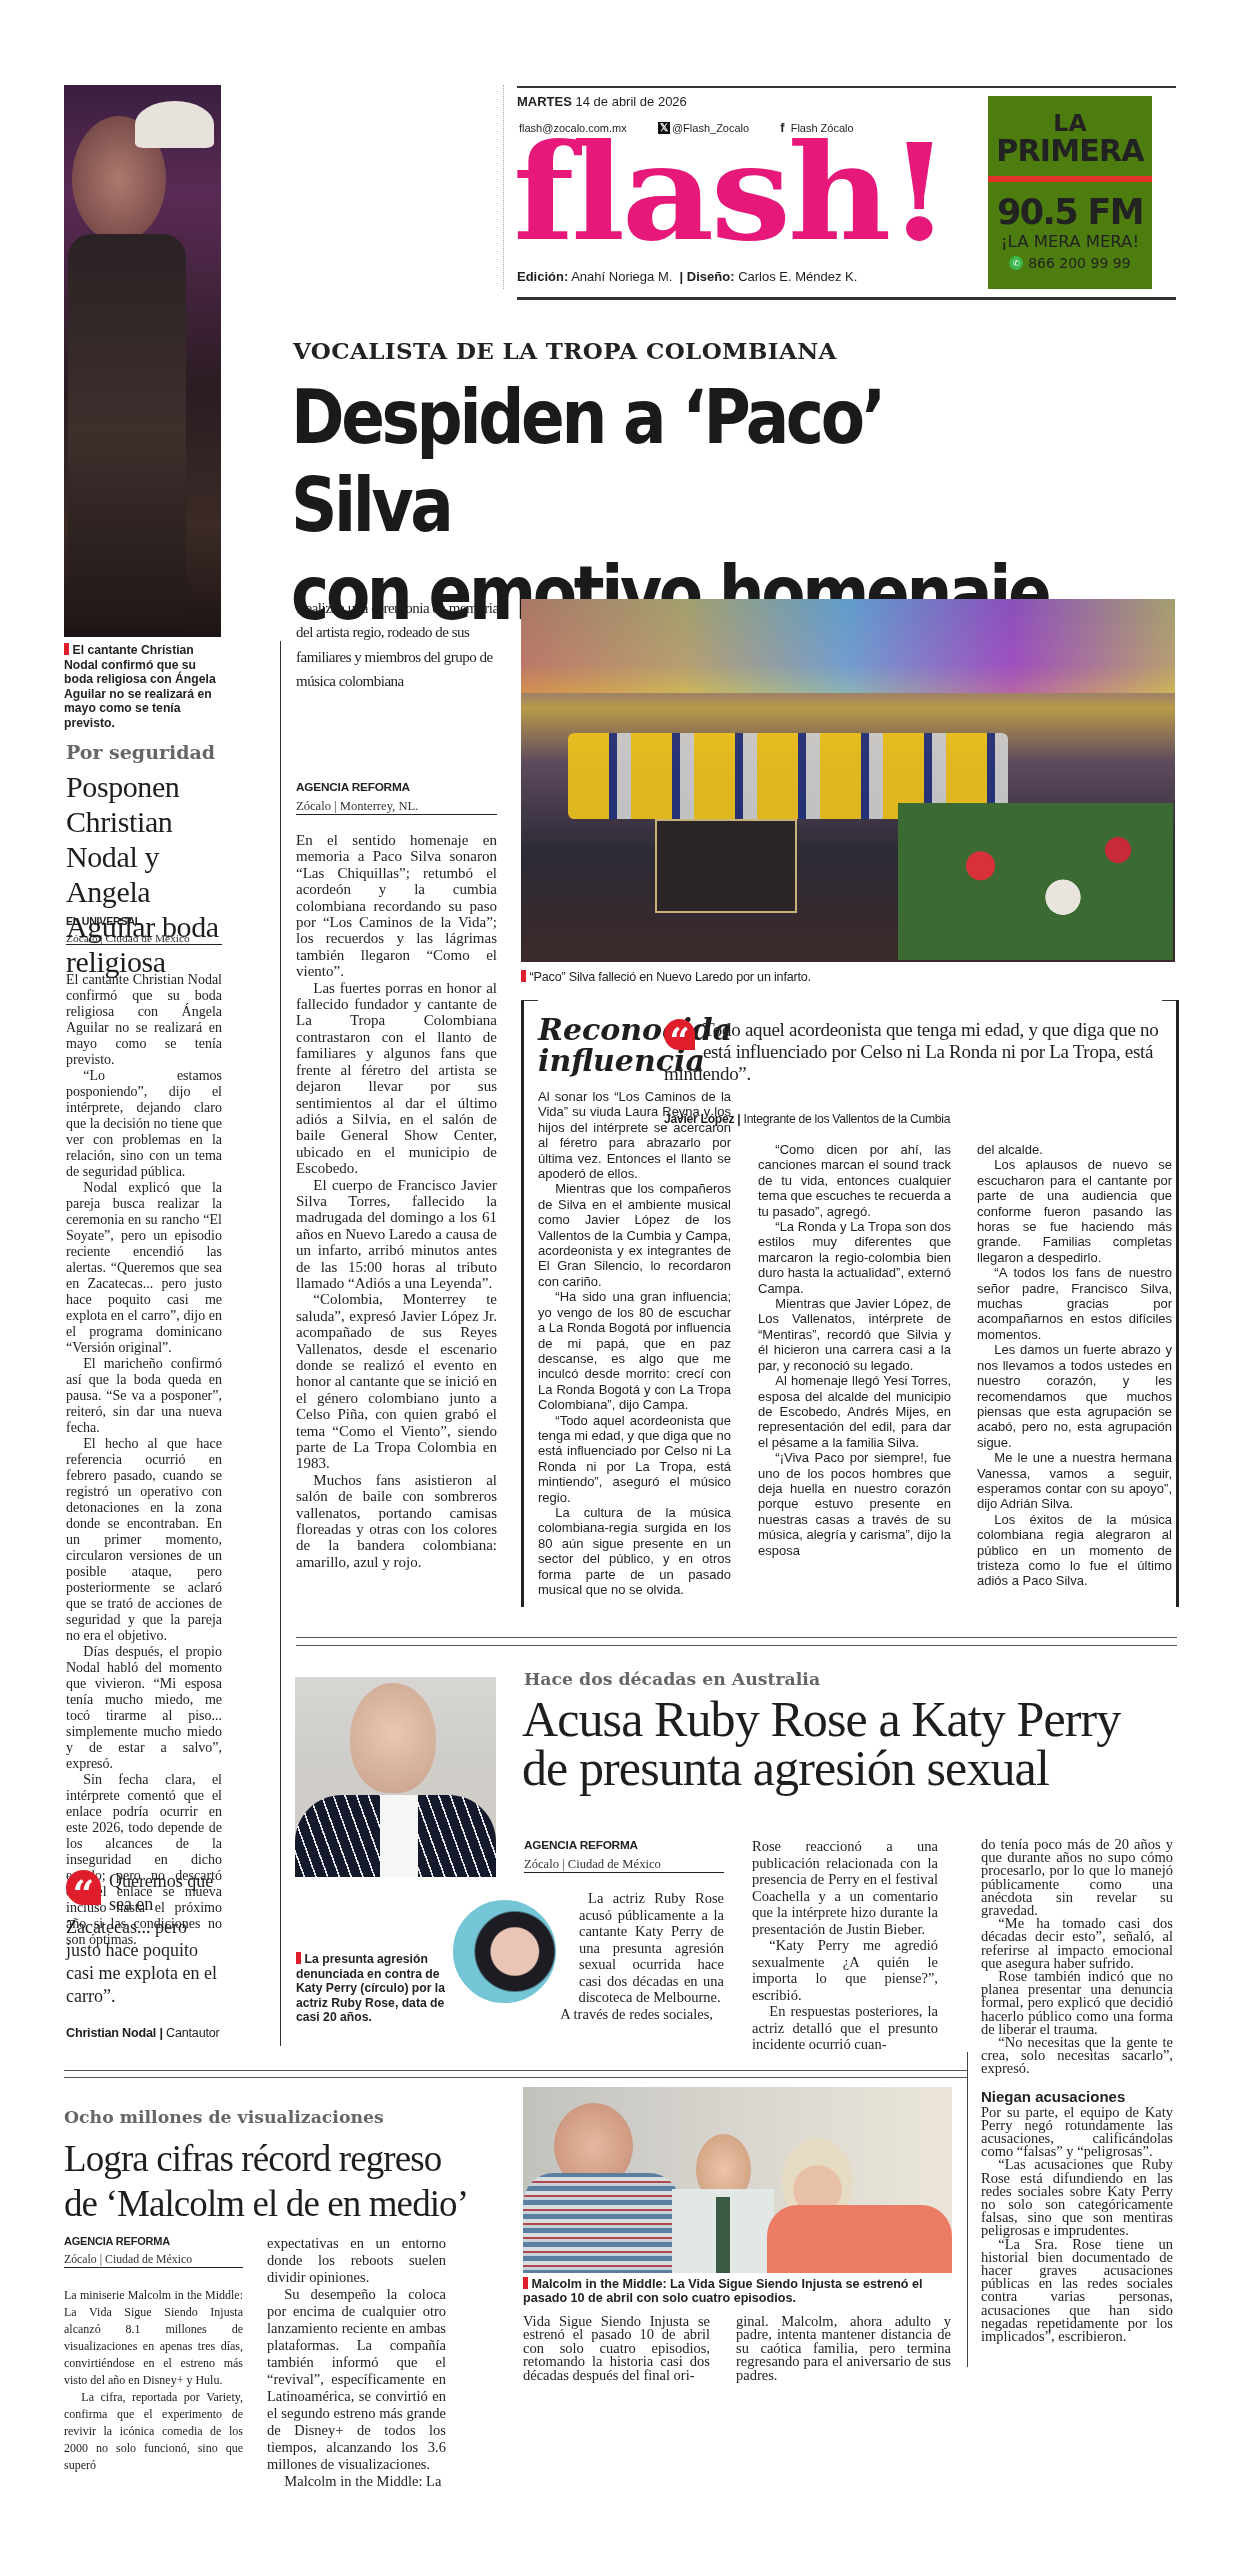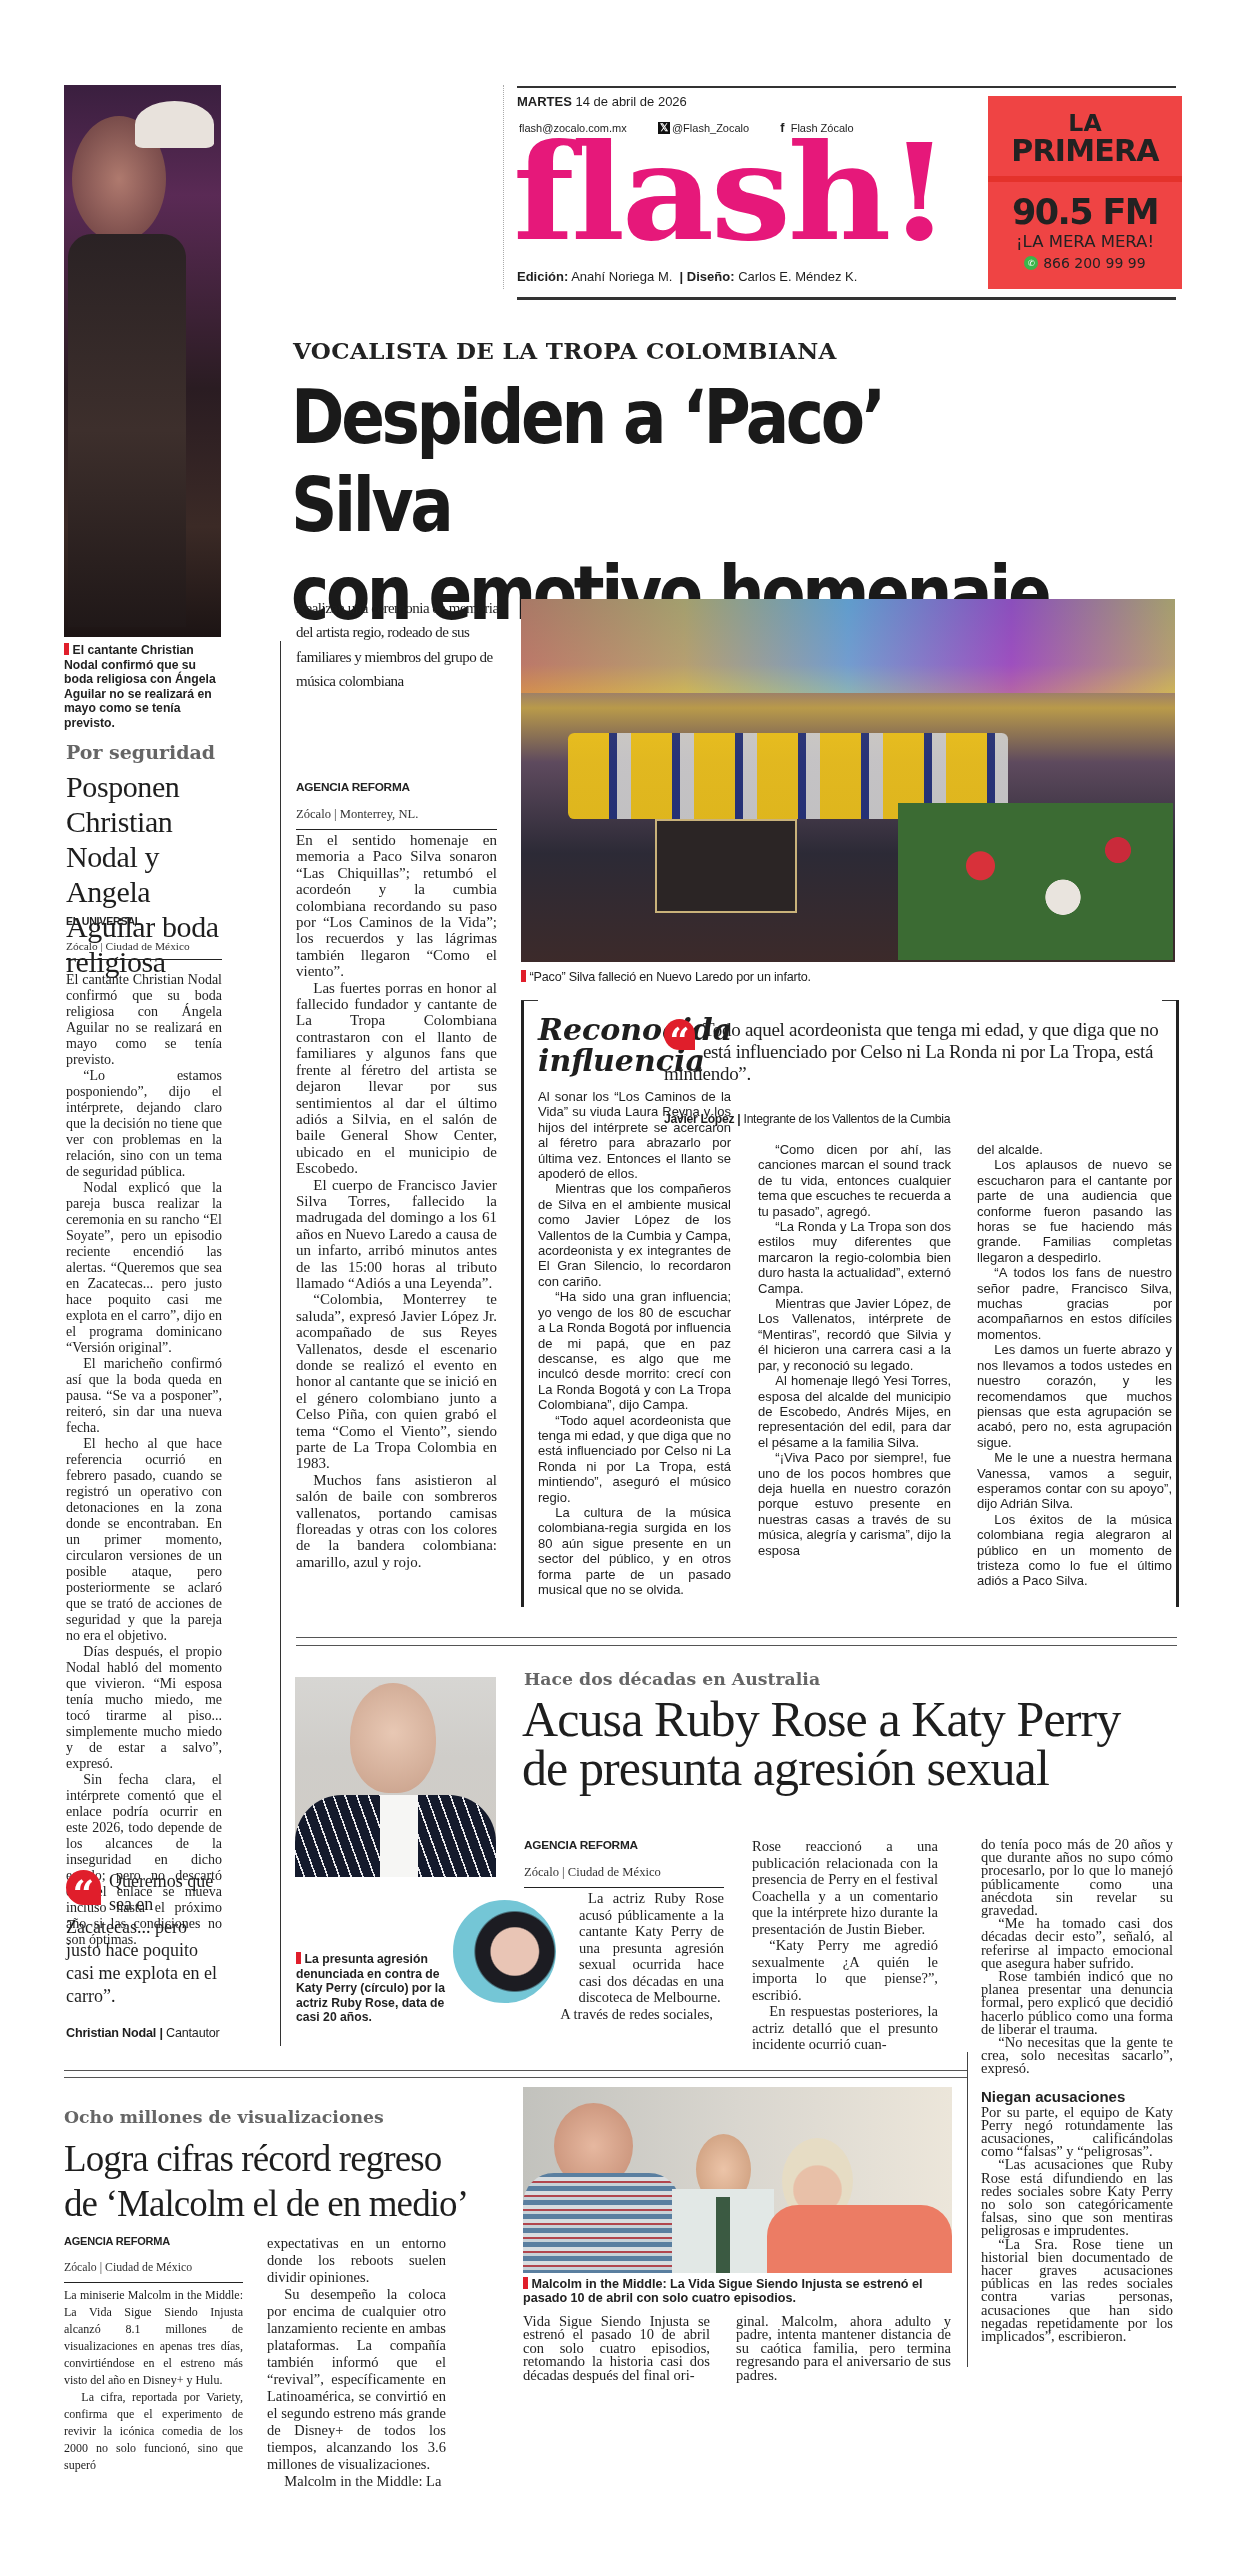--- a/index.html
+++ b/index.html
@@ -10,21 +10,21 @@
   .serif { font-family: "Liberation Serif", serif; }
   .body-text { font-family: "Liberation Serif", serif; font-size: 14.5px; line-height: 16.5px; text-align: justify; hyphens: auto; color: #222; }
   .body-text p { text-indent: 17.3px; }
   .body-text p:first-child { text-indent: 0; }
   .body-sans { font-family: "Liberation Sans", sans-serif; font-size: 13.8px; line-height: 16px; text-align: justify; color: #222; }
   .body-sans p { text-indent: 17.3px; }
   .body-sans p.noind { text-indent: 0; }
   .caption { font-family: "Liberation Sans", sans-serif; font-weight: bold; font-size: 13.4px; line-height: 15.7px; color: #222; }
   .caption .mark { display: inline-block; width: 4.7px; height: 11.8px; background: #e01e2b; margin-right: 3.9px; vertical-align: -0.8px; }
   .agency { font-family: "Liberation Sans", sans-serif; font-weight: bold; font-size: 11.8px; color: #222; letter-spacing: -0.2px; }
-  .place { font-family: "Liberation Serif", serif; font-size: 12.6px; color: #333; margin-top: 13px; padding-bottom: 7px; border-bottom: 1.6px solid #222; }
+  .place { font-family: "Liberation Serif", serif; font-size: 12.6px; color: #333; margin-top: 5px; border-bottom: 1.6px solid #222; }
   .kicker { font-family: "DejaVu Serif", serif; font-weight: bold; color: #666; }
   .vrule { position: absolute; width: 0; border-left: 1.2px solid #333; }
   .dotted { position: absolute; width: 0; border-left: 1.2px dotted #aaa; }
   .hline { position: absolute; height: 0; border-top: 2px solid #333; }
   .photo { position: absolute; overflow: hidden; }
   .quote-mark { display: inline-block; width: 35px; height: 35px; background: #e01e2b; border-radius: 50% 50% 0 50%; color: #fff; font-family: "DejaVu Serif", serif; font-weight: bold; font-size: 38px; line-height: 47px; text-align: center; float: left; margin-right: 7.9px; }
 </style>
 </head>
 <body>
 
@@ -55,21 +55,21 @@
 </div>
 <div class="abs" style="left:513px; top:126px; font-family:'DejaVu Serif',serif; font-weight:bold; font-size:132px; line-height:134px; color:#e6187a; letter-spacing:-3.1px; transform:scaleX(1.08); transform-origin:left;">flash!</div>
 <div class="abs sans" style="left:517px; top:269px; font-size:13px;">
   <b>Edición:</b>
   <span>Anahí Noriega M.</span>
   <b>&nbsp;| </b><b>Diseño:</b>
   <span>Carlos E. Méndez K.</span>
 </div>
 <div class="hline" style="left:517px; top:297px; width:659px; border-top-width:3.1px;"></div>
 
-<div class="abs" style="left:988px; top:96px; width:194px; height:193px; background:#ef4444; text-align:center; overflow:hidden; font-family:'DejaVu Sans',sans-serif; color:#222;">
+<div class="abs" style="left:988px; top:96px; width:164px; height:193px; background:#4d7c0f; text-align:center; overflow:hidden; font-family:'DejaVu Sans',sans-serif; color:#222;">
   <div style="margin-top:15.7px; font-weight:bold; font-size:23.6px; line-height:23.6px;">LA</div>
   <div style="font-weight:bold; font-size:30px; line-height:31px; letter-spacing:-0.8px;">PRIMERA</div>
   <div style="height:6.3px; background:#e4322b; margin-top:9.4px;"></div>
   <div style="font-weight:bold; font-size:35px; line-height:39px; letter-spacing:-1.6px; margin-top:11px;">90.5 FM</div>
   <div style="font-size:16.5px; line-height:19px;">¡LA MERA MERA!</div>
   <div style="font-size:14px; line-height:20.4px; display:flex; justify-content:center; align-items:center; gap:4.7px; margin-top:1.6px;">
     <span style="display:inline-block; width:14px; height:14px; border-radius:50%; background:#3cb54a; color:#fff; font-size:8.6px; line-height:14px;">✆</span>
     <span>866 200 99 99</span>
   </div>
 </div>

